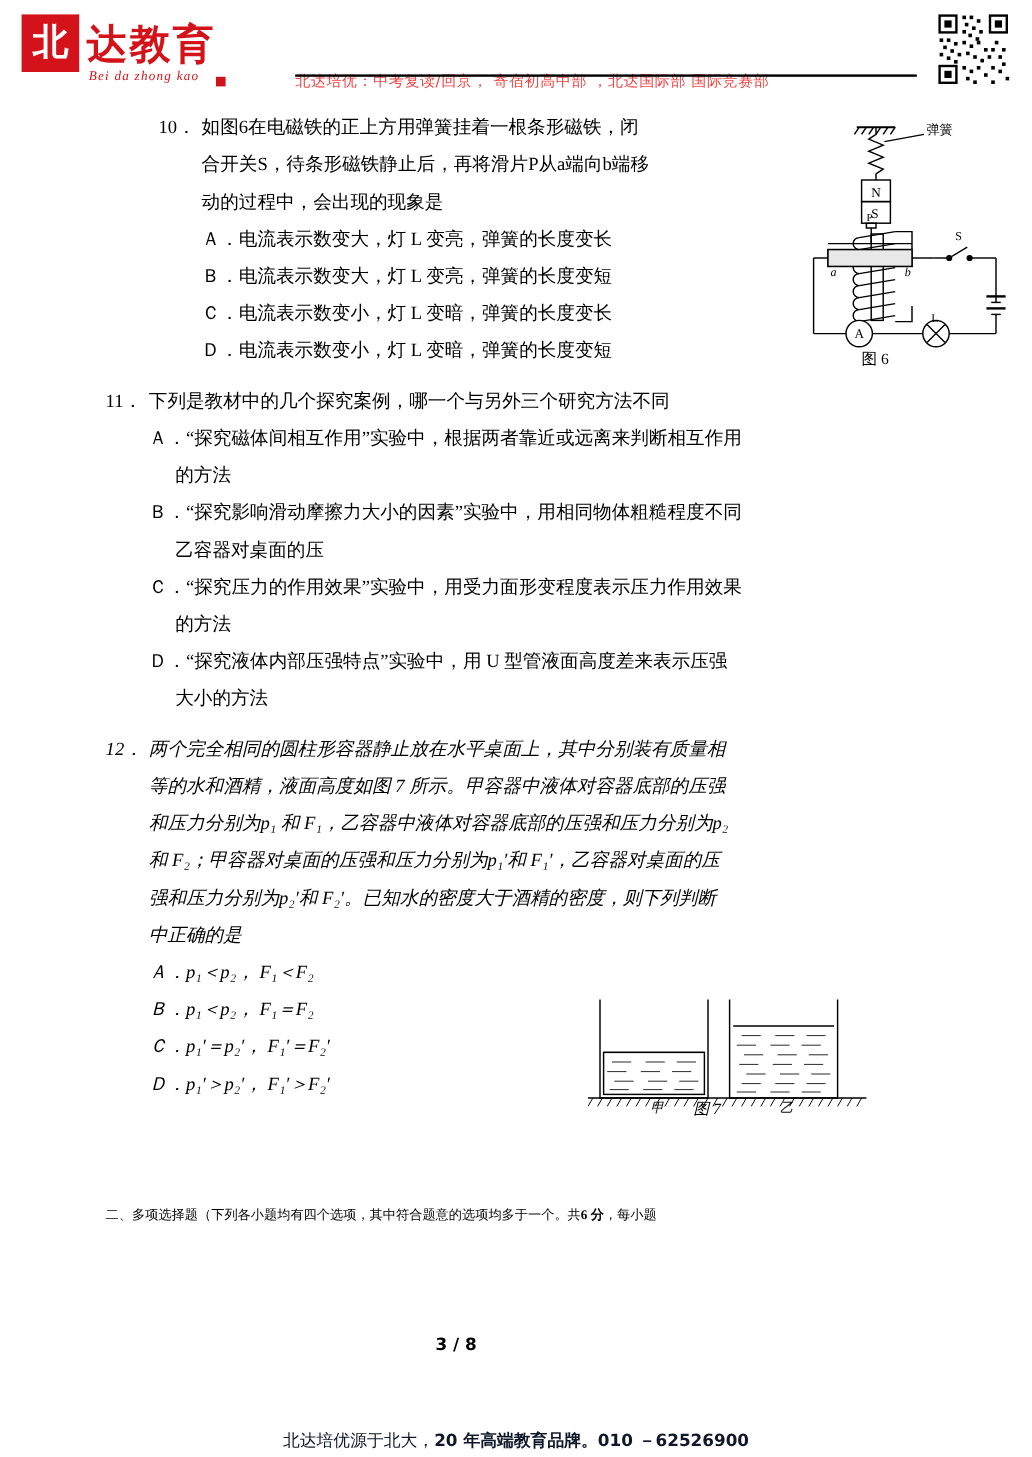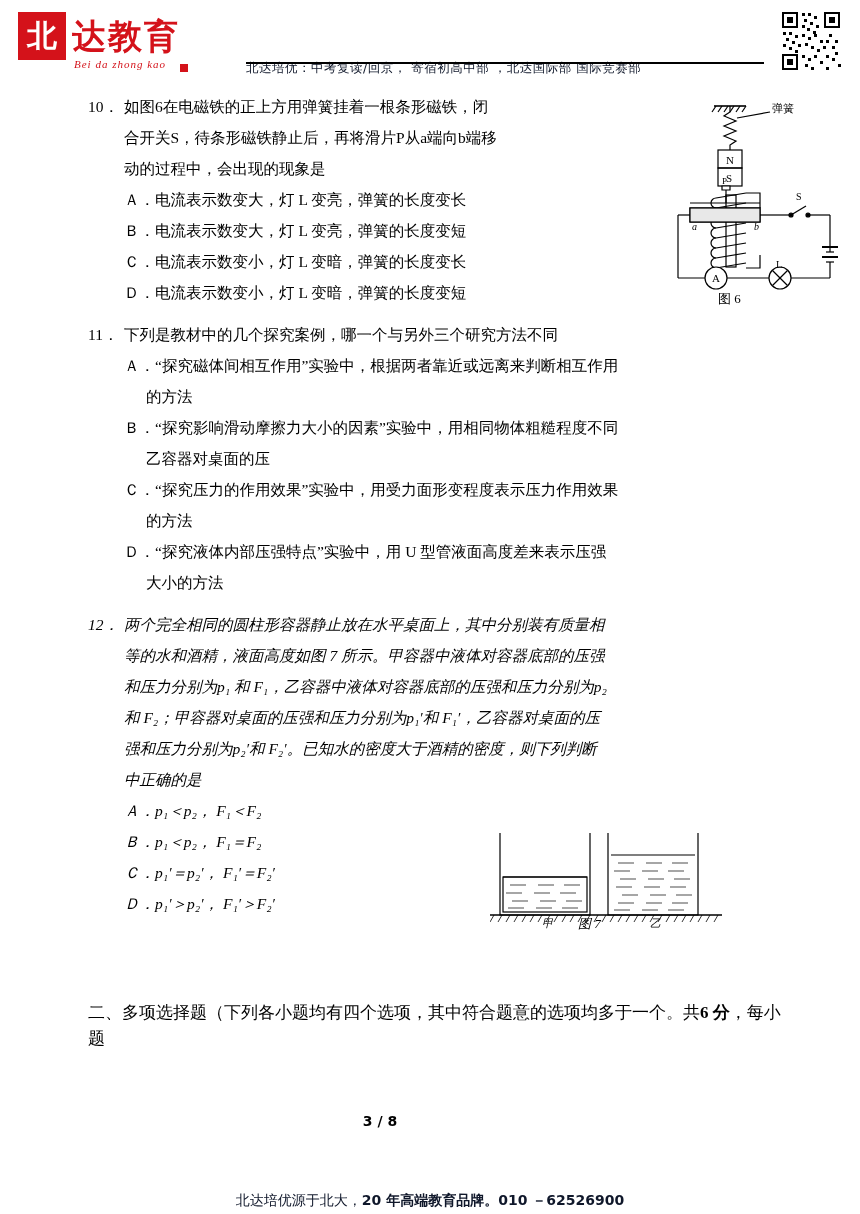--- a/index.html
+++ b/index.html
@@ -28,21 +28,21 @@
   .logo-sq{position:absolute;left:162px;top:52px;width:8px;height:8px;background:#d4121a;}
 
   .qr{position:absolute;right:18px;top:10px;width:62px;height:62px;}
   .qr svg{display:block;}
 
   .header-line{
     position:absolute;left:246px;top:62px;width:518px;height:2px;background:#000;
   }
   .header-text{
     position:absolute;left:246px;top:60px;width:520px;
-    font-size:12.5px;color:#0f172a;letter-spacing:0.5px;white-space:nowrap;
+    font-size:12.5px;color:#ef4444;letter-spacing:0.5px;white-space:nowrap;
     font-family:"DejaVu Sans","Liberation Sans",sans-serif;
   }
 
   
   .content{position:absolute;left:0;top:92px;width:860px;}
   .q{position:relative;margin:0 0 2px 0;}
   .qline{
     font-size:15.5px;line-height:30px;white-space:nowrap;
   }
   .num{position:absolute;left:88px;}
@@ -52,21 +52,21 @@
 
   
   .fig6{position:absolute;left:630px;top:8px;width:215px;height:200px;}
   .fig6cap{position:absolute;left:718px;top:198px;font-size:13px;}
 
   
   .fig7{position:absolute;left:490px;top:0px;width:250px;height:110px;}
   .fig7cap{position:absolute;left:578px;top:112px;font-size:13px;}
 
   
-  .sec2{position:absolute;left:88px;width:700px;font-size:17px;line-height:26px;}
+  .sec2{position:absolute;left:88px;width:700px;font-size:11px;line-height:26px;}
 
   
   .pagenum{position:absolute;left:0;top:1113px;width:760px;text-align:center;
     font-size:14px;font-weight:bold;font-family:"DejaVu Sans","Liberation Sans",sans-serif;}
   .footer{position:absolute;left:0;top:1192px;width:860px;text-align:center;
     font-size:14px;color:#0f172a;font-family:"DejaVu Sans","Liberation Sans",sans-serif;}
   .b{font-weight:bold;}
 </style>
 </head>
 <body>
@@ -141,21 +141,21 @@
         </g>
       </svg>
     </div>
 
     <div class="header-text">北达培优：中考复读/回京，  寄宿初高中部 ，北达国际部 国际竞赛部</div>
     <div class="header-line"></div>
   </div>
 
   <div class="content">
 
-    <div class="q" style="height:212px;">
+    <div class="q" style="height:212px;padding-left:44px;">
       <div class="qline" style="position:absolute;top:0;">
         <span class="num">10．</span>
         <span class="stem">如图6在电磁铁的正上方用弹簧挂着一根条形磁铁，闭</span>
       </div>
       <div class="qline" style="position:absolute;top:31px;">
         <span class="stem">合开关S，待条形磁铁静止后，再将滑片P从a端向b端移</span>
       </div>
       <div class="qline" style="position:absolute;top:62px;">
         <span class="stem">动的过程中，会出现的现象是</span>
       </div>

